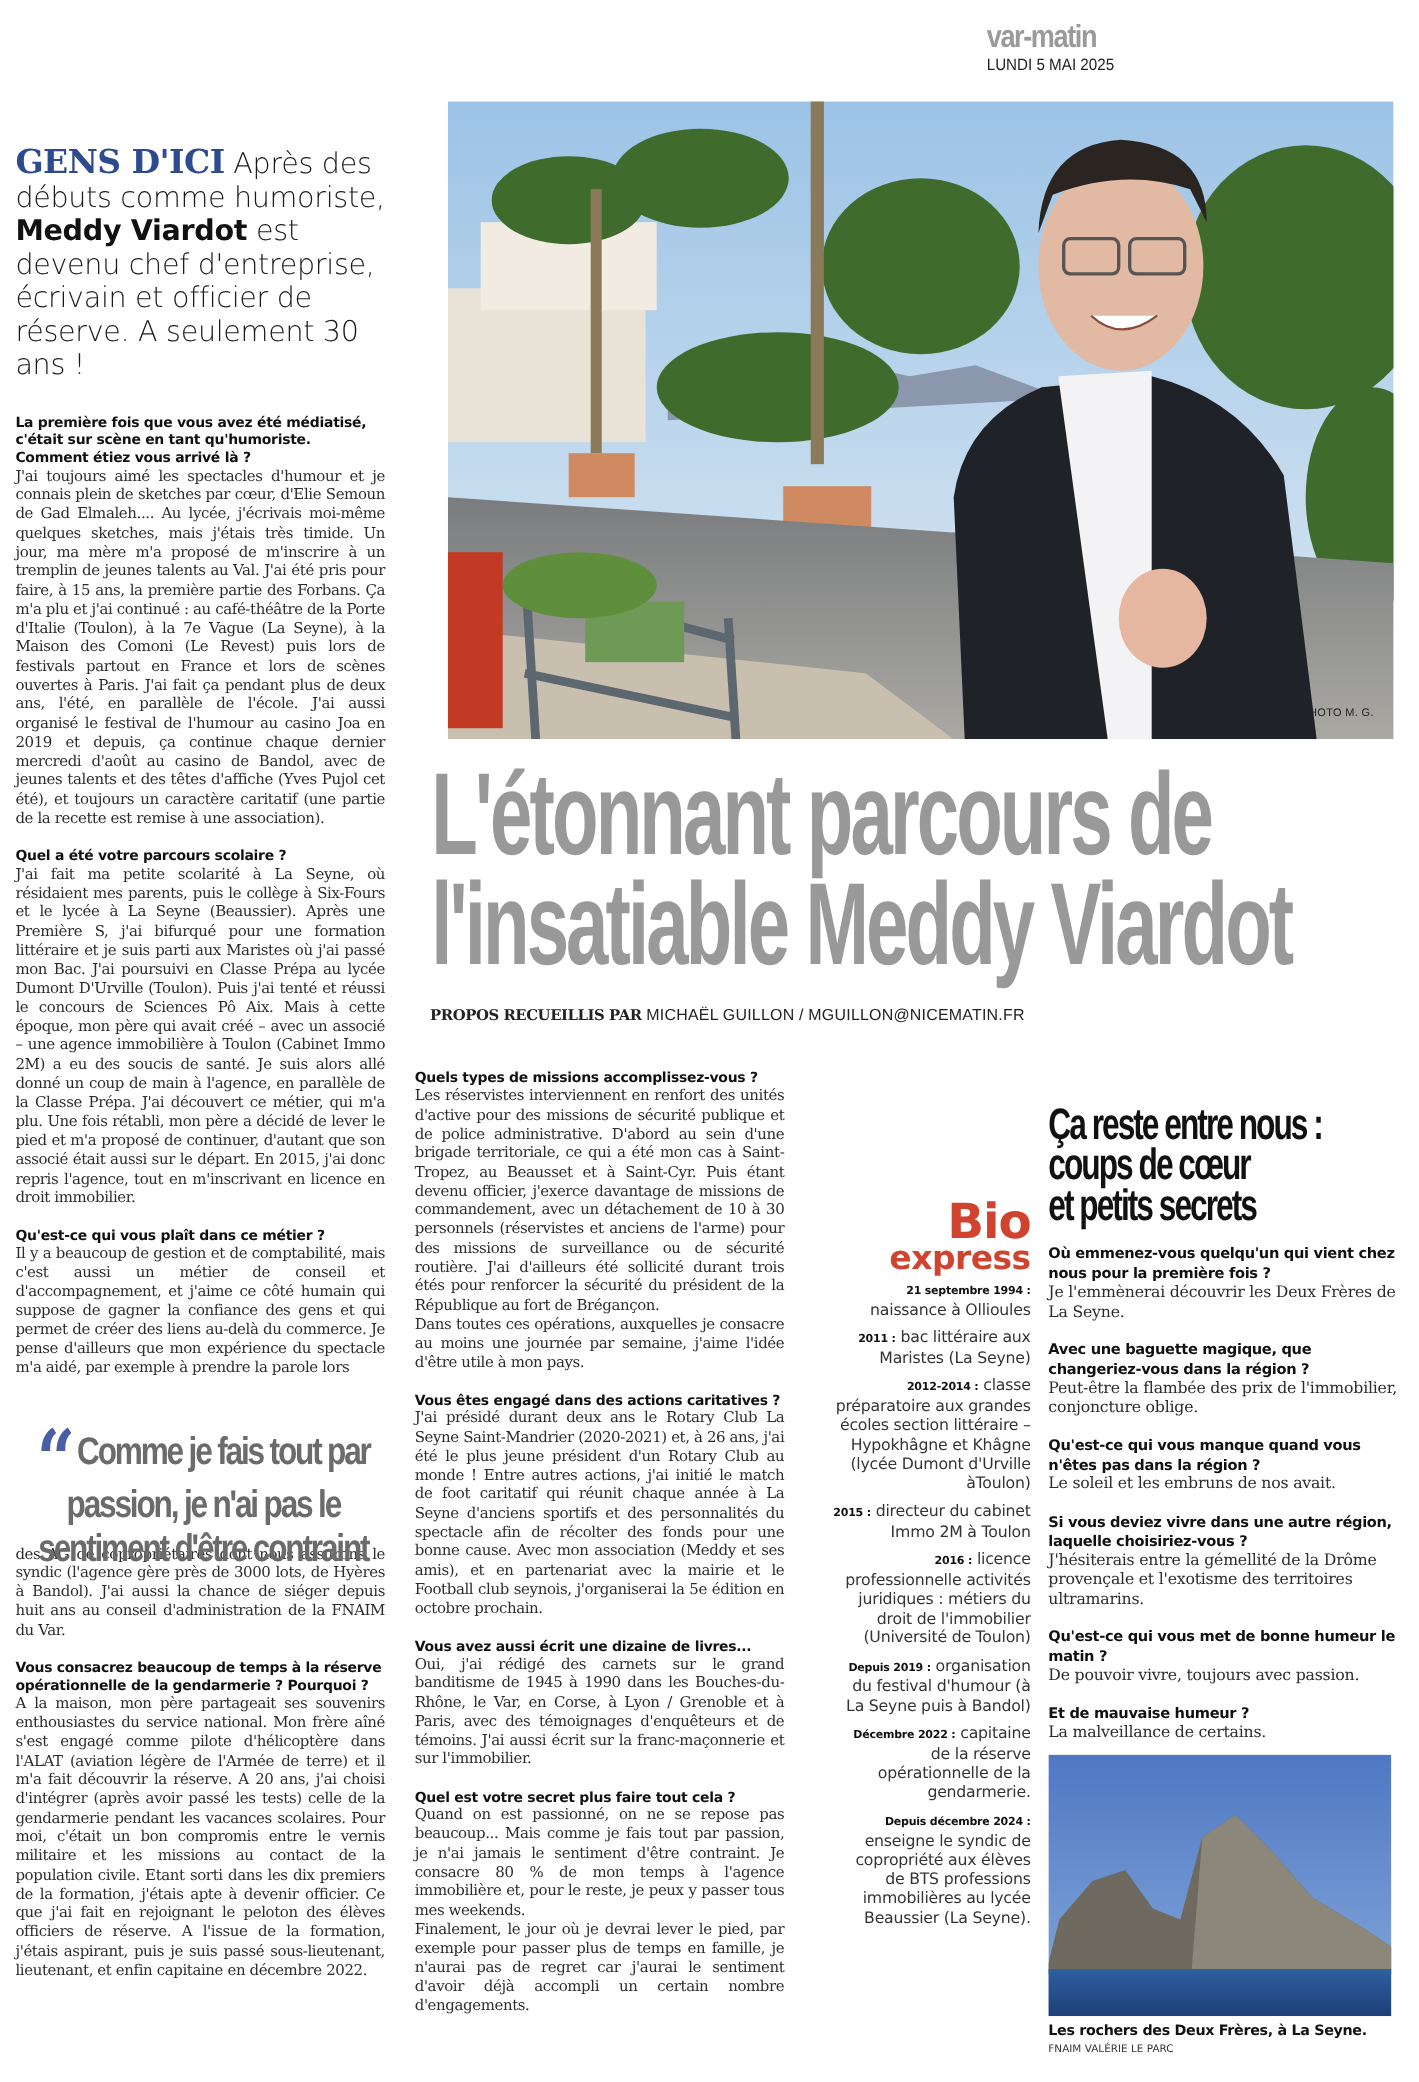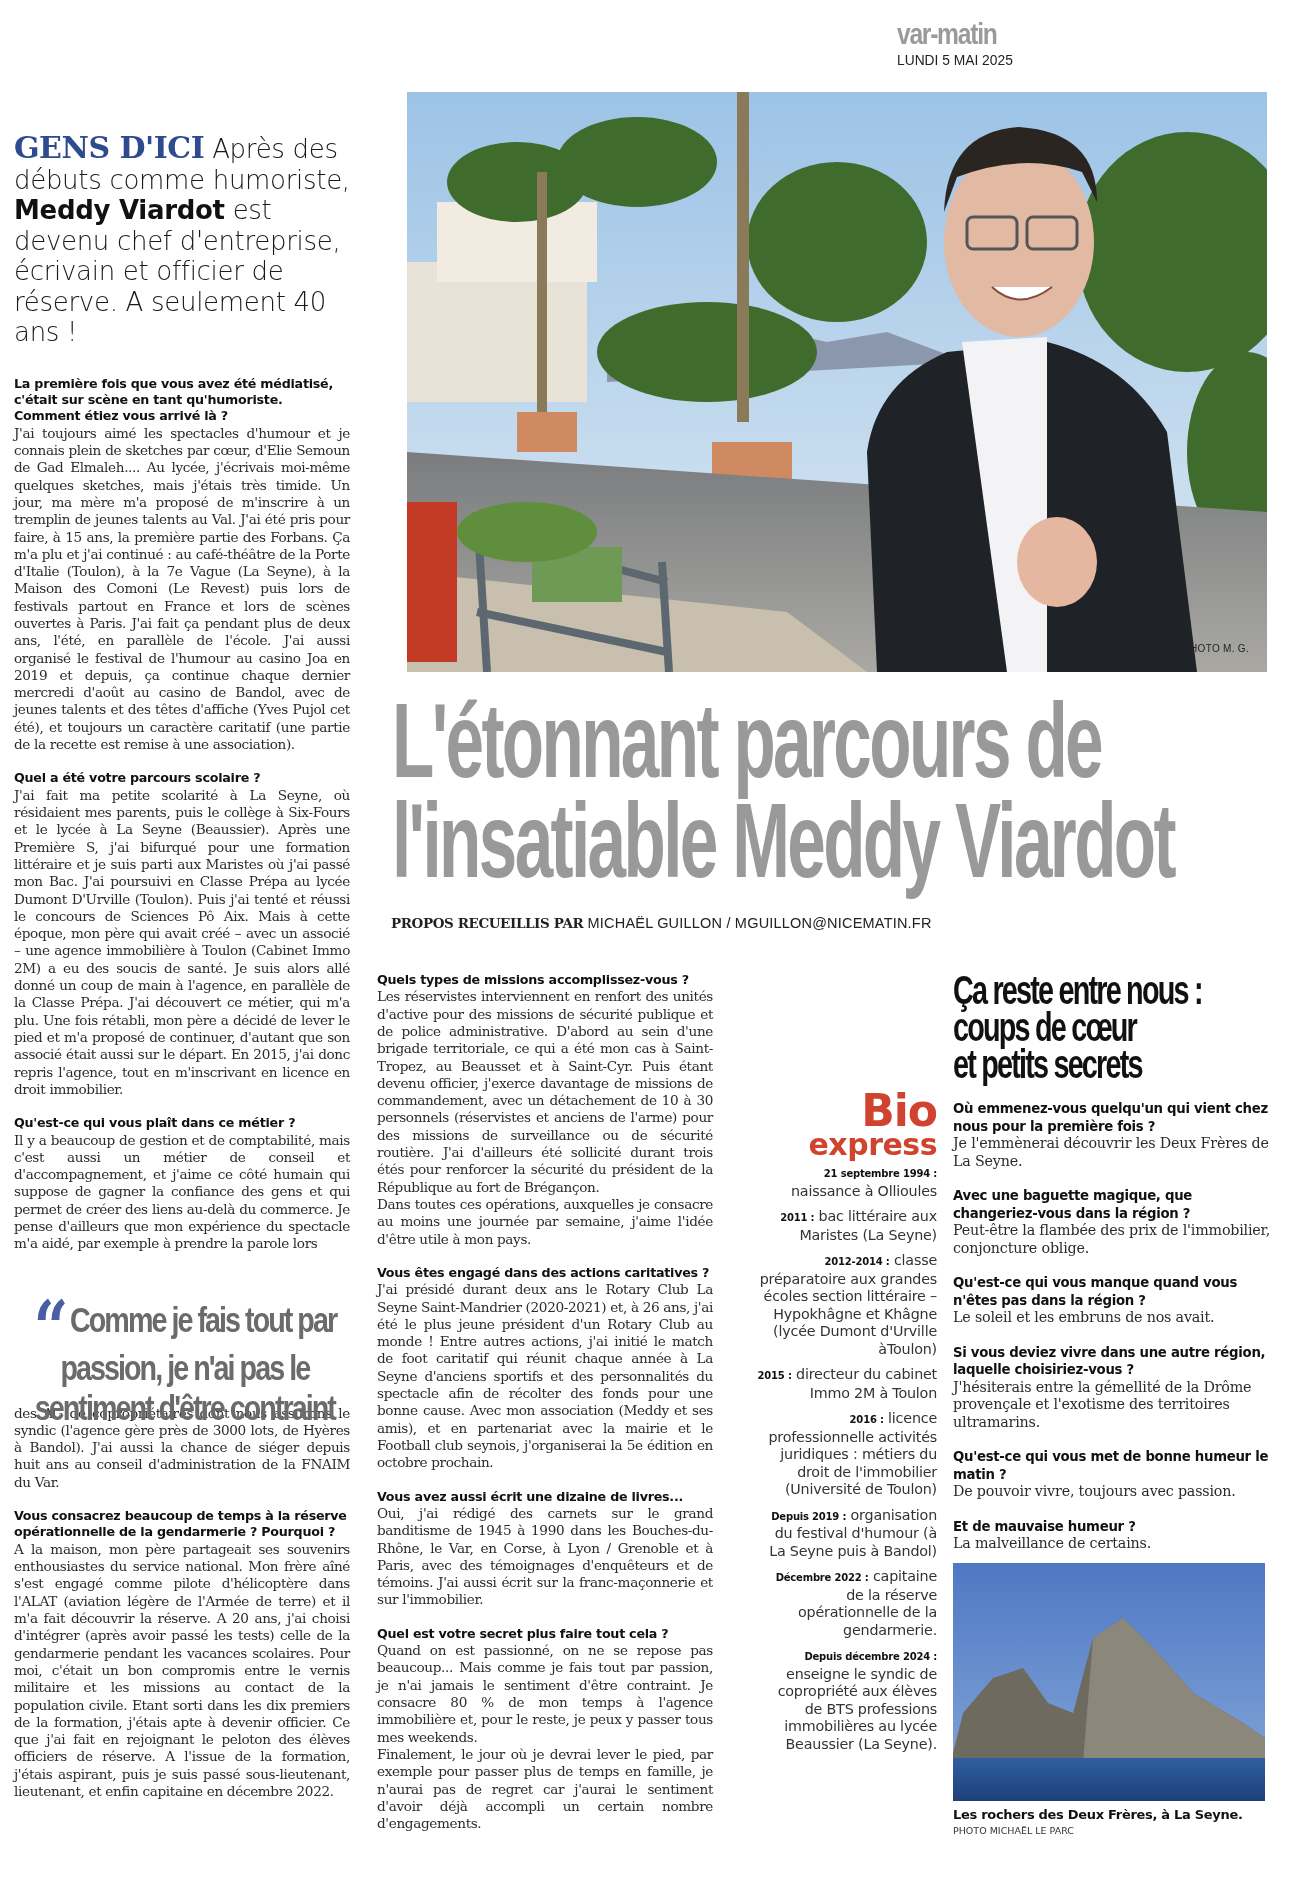--- a/index.html
+++ b/index.html
@@ -37,21 +37,21 @@
 
   
   .bio { position: absolute; left: 757px; top: 1092px; width: 180px; font-family: "DejaVu Sans", sans-serif; text-align: right; }
   .bio-title { color: #d0432f; font-weight: 700; font-family: "DejaVu Sans", sans-serif; }
   .bio-title .t1 { font-size: 44px; line-height: 38px; letter-spacing: -1px; display: block; }
   .bio-title .t2 { font-size: 30px; line-height: 30px; letter-spacing: -0.5px; display: block; margin-bottom: 4px; }
   .bio-item { font-size: 14.3px; line-height: 17.5px; color: #333; margin-bottom: 8px; letter-spacing: -0.2px; }
   .bio-item b { color: #111; font-weight: 700; font-size: 10px; }
 
   
-  .col-right { position: absolute; left: 953px; top: 972px; width: 318px; }
+  .col-right { position: absolute; left: 953px; top: 1004px; width: 318px; }
   .side-title { font-family: "Liberation Sans", sans-serif; font-weight: 700; font-size: 40px; line-height: 37px; color: #111; letter-spacing: -2.5px; transform: scaleX(0.72); transform-origin: left top; width: 460px; margin-bottom: -8px; height: 128px; }
   .rq { font-family: "DejaVu Sans", sans-serif; font-weight: 700; font-size: 13.3px; line-height: 17.5px; color: #111; letter-spacing: -0.3px; }
   .ra { font-family: "DejaVu Serif", serif; font-size: 14.3px; line-height: 17.5px; color: #2b2b2b; letter-spacing: -0.2px; margin-bottom: 17px; }
   .rock-photo { width: 312px; height: 238px; margin-top: 10px; overflow: hidden; }
   .rock-photo svg { width: 100%; height: 100%; display: block; }
   .caption { font-family: "DejaVu Sans", sans-serif; font-weight: 700; font-size: 13px; color: #111; margin-top: 6px; letter-spacing: -0.3px; }
   .caption-credit { font-family: "DejaVu Sans", sans-serif; font-size: 9.5px; color: #333; margin-top: 3px; }
 </style>
 </head>
 <body>
@@ -107,21 +107,21 @@
     <rect x="560" y="125" width="50" height="32" rx="6" fill="none" stroke="#555" stroke-width="3"></rect>
     <rect x="620" y="125" width="50" height="32" rx="6" fill="none" stroke="#555" stroke-width="3"></rect>
     <path d="M585 195 Q612 220 645 195" fill="#fff" stroke="#8a4a3a" stroke-width="2"></path>
     <ellipse cx="650" cy="470" rx="40" ry="45" fill="#e6b7a0"></ellipse>
   </svg>
   <span class="credit" style="right: 18px; bottom: 18px;">PHOTO M. G.</span>
 </div>
 
 <div class="col-left">
   <div class="intro block" style="margin-bottom: 28px;">
-    <span class="kicker">GENS D'ICI</span><span> Après des débuts comme humoriste, </span><b>Meddy Viardot</b><span> est devenu chef d'entreprise, écrivain et officier de réserve. A seulement 40 ans !</span>
+    <span class="kicker">GENS D'ICI</span><span> Après des débuts comme humoriste, </span><b>Meddy Viardot</b><span> est devenu chef d'entreprise, écrivain et officier de réserve. A seulement 30 ans !</span>
   </div>
 
   <div class="block">
     <div class="q">La première fois que vous avez été médiatisé, c'était sur scène en tant qu'humoriste. Comment étiez vous arrivé là ?</div>
     <div class="a">J'ai toujours aimé les spectacles d'humour et je connais plein de sketches par cœur, d'Elie Semoun de Gad Elmaleh.... Au lycée, j'écrivais moi-même quelques sketches, mais j'étais très timide. Un jour, ma mère m'a proposé de m'inscrire à un tremplin de jeunes talents au Val. J'ai été pris pour faire, à 15 ans, la première partie des Forbans. Ça m'a plu et j'ai continué : au café-théâtre de la Porte d'Italie (Toulon), à la 7e Vague (La Seyne), à la Maison des Comoni (Le Revest) puis lors de festivals partout en France et lors de scènes ouvertes à Paris. J'ai fait ça pendant plus de deux ans, l'été, en parallèle de l'école. J'ai aussi organisé le festival de l'humour au casino Joa en 2019 et depuis, ça continue chaque dernier mercredi d'août au casino de Bandol, avec de jeunes talents et des têtes d'affiche (Yves Pujol cet été), et toujours un caractère caritatif (une partie de la recette est remise à une association).</div>
   </div>
   <div class="block">
     <div class="q">Quel a été votre parcours scolaire ?</div>
     <div class="a">J'ai fait ma petite scolarité à La Seyne, où résidaient mes parents, puis le collège à Six-Fours et le lycée à La Seyne (Beaussier). Après une Première S, j'ai bifurqué pour une formation littéraire et je suis parti aux Maristes où j'ai passé mon Bac. J'ai poursuivi en Classe Prépa au lycée Dumont D'Urville (Toulon). Puis j'ai tenté et réussi le concours de Sciences Pô Aix. Mais à cette époque, mon père qui avait créé – avec un associé – une agence immobilière à Toulon (Cabinet Immo 2M) a eu des soucis de santé. Je suis alors allé donné un coup de main à l'agence, en parallèle de la Classe Prépa. J'ai découvert ce métier, qui m'a plu. Une fois rétabli, mon père a décidé de lever le pied et m'a proposé de continuer, d'autant que son associé était aussi sur le départ. En 2015, j'ai donc repris l'agence, tout en m'inscrivant en licence en droit immobilier.</div>
   </div>
@@ -229,14 +229,14 @@
             <stop offset="1" stop-color="#1d3f78"></stop>
           </linearGradient>
       </defs>
       <rect width="312" height="238" fill="url(#sky2)"></rect>
       <path d="M0 190 L10 150 L40 115 L70 105 L95 140 L120 150 L140 75 L170 55 L205 90 L240 130 L290 160 L312 175 L312 200 L0 200 Z" fill="#6e6a60"></path>
       <path d="M130 200 L140 75 L170 55 L205 90 L240 130 L290 160 L312 175 L312 200 Z" fill="#8c877b"></path>
       <rect y="195" width="312" height="43" fill="url(#sea)"></rect>
     </svg>
   </div>
   <div class="caption">Les rochers des Deux Frères, à La Seyne.</div>
-  <div class="caption-credit">PHOTO MICHAËL LE PARC</div>
+  <div class="caption-credit">FNAIM VALÉRIE LE PARC</div>
 </div>
 
 </body></html>

